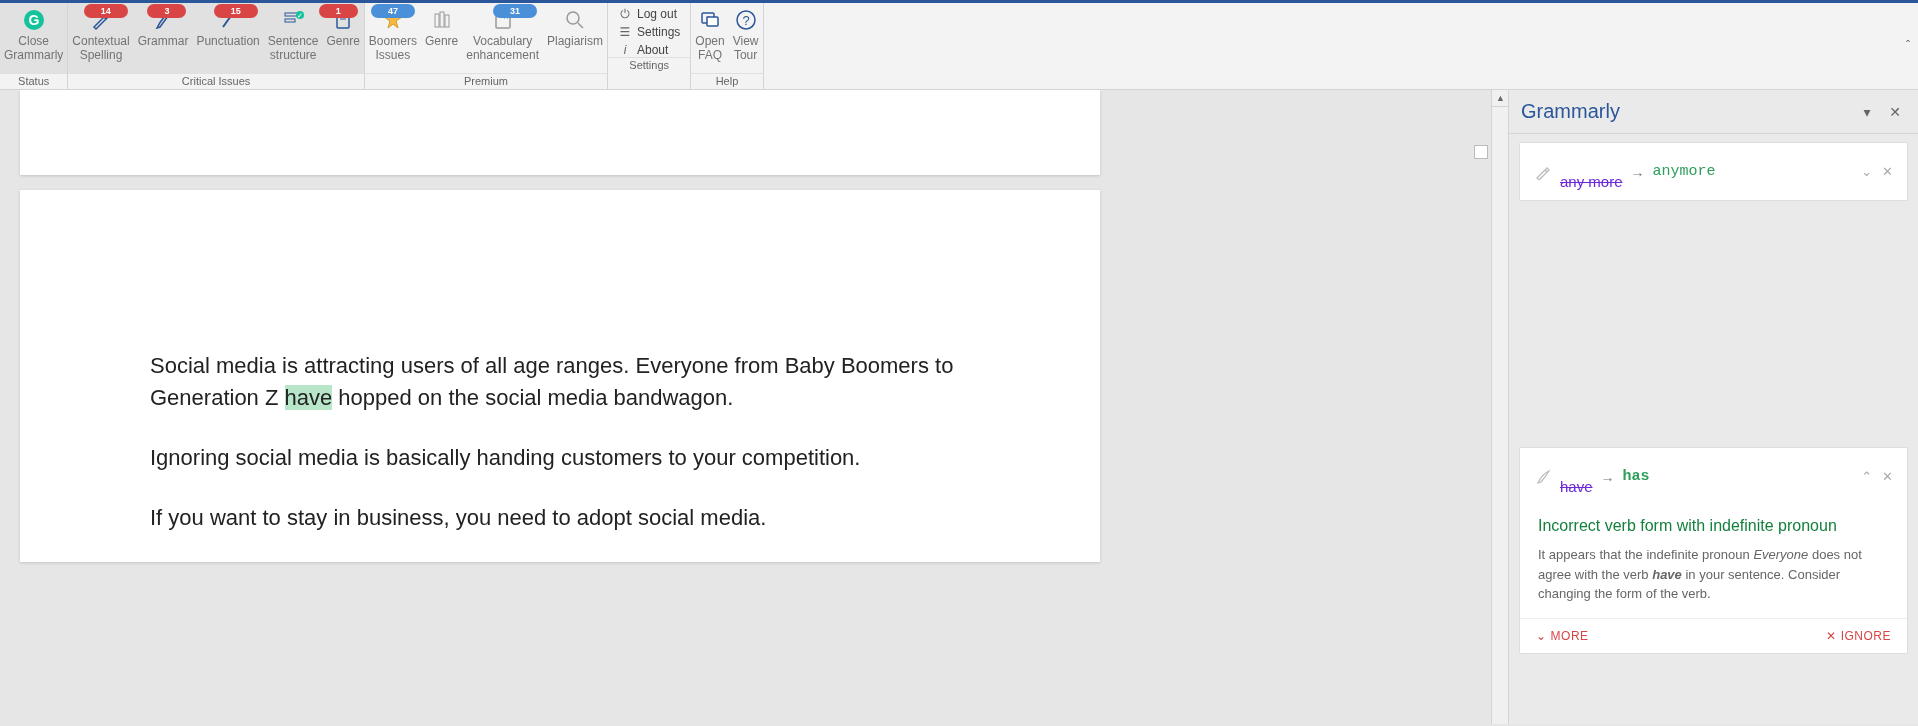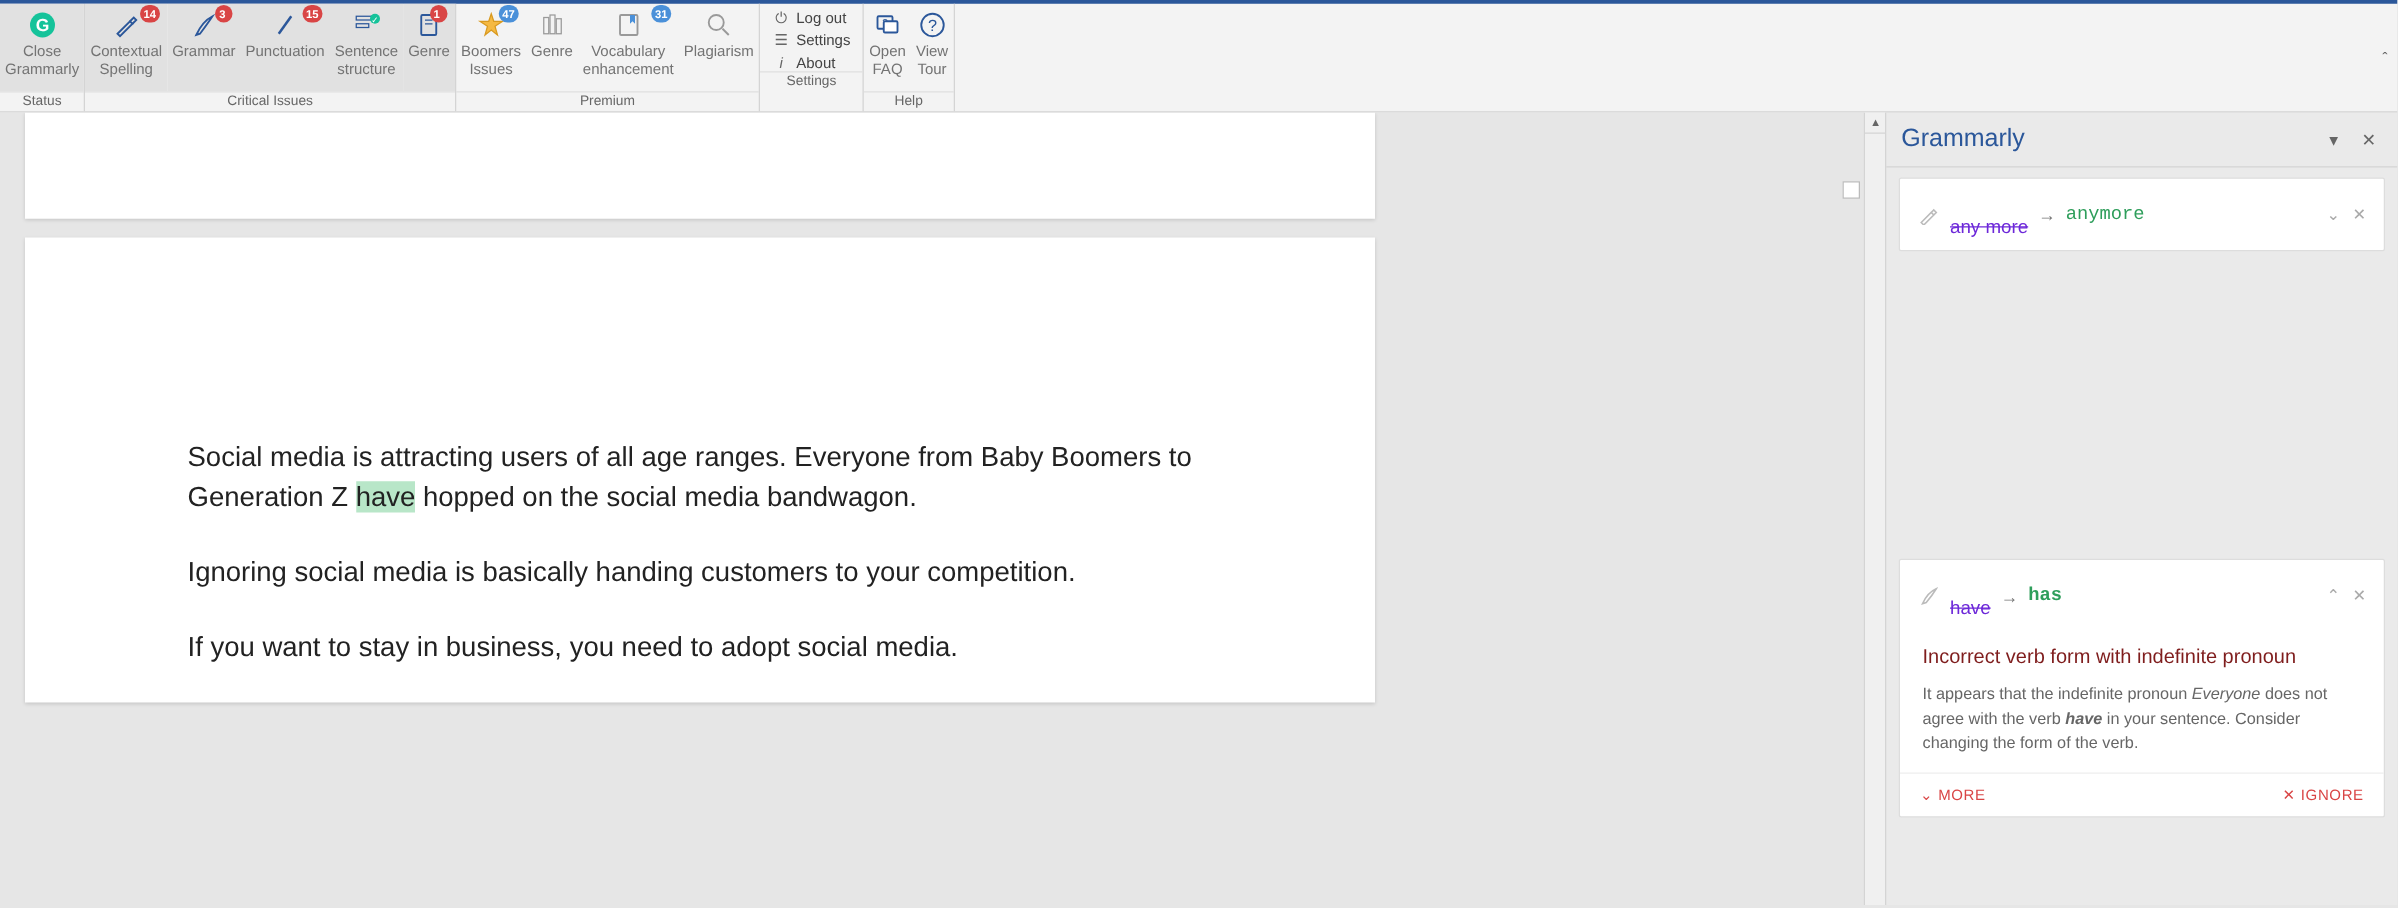--- a/index.html
+++ b/index.html
@@ -6,21 +6,21 @@
 body { background:#e6e6e6; font-size:12px; color:#444; }
 
 .ribbon { background:#f3f3f3; border-top:3px solid #2b579a; display:flex; border-bottom:1px solid #d4d4d4; position:relative; }
 .rgroup { display:flex; flex-direction:column; border-right:1px solid #d4d4d4; }
 .rrow { display:flex; }
 .rbtn { display:flex; flex-direction:column; align-items:center; justify-content:flex-start; padding:3px 4px 0 4px; height:70px; cursor:pointer; position:relative; }
 .rbtn.dark { background:#e1e1e1; }
 .ricon { width:24px; height:24px; margin-top:2px; margin-bottom:2px; display:flex; align-items:center; justify-content:center; }
 .rlabel { font-size:12px; text-align:center; line-height:14px; color:#737373; }
 .rgrouplabel { font-size:11px; text-align:center; color:#666; padding:1px 0 2px 0; border-top:1px solid #e0e0e0; }
-.badge { position:absolute; top:1px; right:6px; background:#d94545; color:#fff; font-size:9px; font-weight:bold; border-radius:7px; min-width:14px; height:14px; line-height:14px; text-align:left; padding:0 3px; }
+.badge { position:absolute; top:1px; right:6px; background:#d94545; color:#fff; font-size:9px; font-weight:bold; border-radius:7px; min-width:14px; height:14px; line-height:14px; text-align:center; padding:0 17px; }
 .badge.blue { background:#4a90d9; }
 .settingscol { display:flex; flex-direction:column; padding:4px 10px 0 10px; gap:4px; }
 .settingsitem { display:flex; align-items:center; gap:5px; font-size:12px; color:#444; cursor:pointer; }
 .settingsitem .g { width:14px; height:14px; display:inline-flex; align-items:center; justify-content:center; color:#666; }
 .chev { position:absolute; right:8px; top:50%; transform:translateY(-50%); color:#666; font-size:12px; cursor:pointer; }
 
 .workspace { display:flex; height:calc(100vh - 92px); }
 .docarea { flex:1; position:relative; overflow:hidden; background:#e6e6e6; }
 .prevpage { position:absolute; left:20px; top:0; width:1080px; height:85px; background:#fff; box-shadow:0 1px 3px rgba(0,0,0,0.15); }
 .page { position:absolute; left:20px; top:100px; width:1080px; background:#fff; box-shadow:0 1px 3px rgba(0,0,0,0.15); padding:160px 106px 0 130px; }
@@ -41,21 +41,21 @@
 .cardrow { display:flex; align-items:center; padding:10px 14px; gap:8px; }
 .cicon { width:18px; height:18px; color:#bbb; display:flex; align-items:center; justify-content:center; flex-shrink:0; }
 .strike { color:#6d28d9; text-decoration:line-through; font-size:15px;margin-top:20px; }
 .arrow { color:#777; font-size:14px; }
 .sugg { color:#2e9e5b; font-size:15px;font-family:Liberation Mono, monospace; }
 .sugg.b { font-weight:bold; }
 .cardctrls { margin-left:auto; display:flex; gap:10px; color:#aaa; }
 .cardctrls span { cursor:pointer; font-size:13px; }
 
 .bigcard .cbody { padding:4px 18px 14px 18px; }
-.ctitle { font-size:16px; color:#7f1d1d; margin:8px 0 10px 0; }
+.ctitle { font-size:16px; color:#15803d; margin:8px 0 10px 0; }
 .cdesc { font-size:13px; color:#666; line-height:1.5; }
 .cdesc i { font-style:italic; }
 .cfoot { display:flex; align-items:center; padding:10px 16px; border-top:1px solid #eee; }
 .more { color:#d94545; font-size:12px; letter-spacing:0.5px; cursor:pointer; display:flex; align-items:center; gap:4px; }
 .ignore { margin-left:auto; color:#d94545; font-size:12px; letter-spacing:0.5px; cursor:pointer; display:flex; align-items:center; gap:4px; }
 .gap { height:230px; }
 </style>
 </head>
 <body>
 

